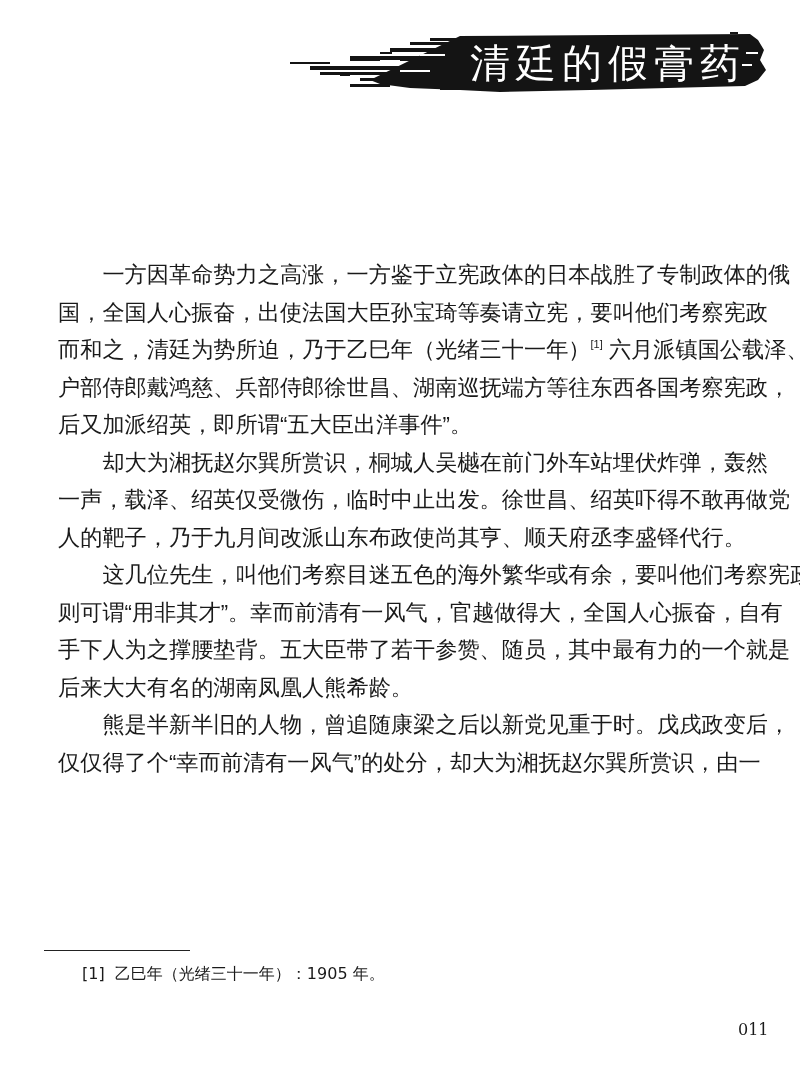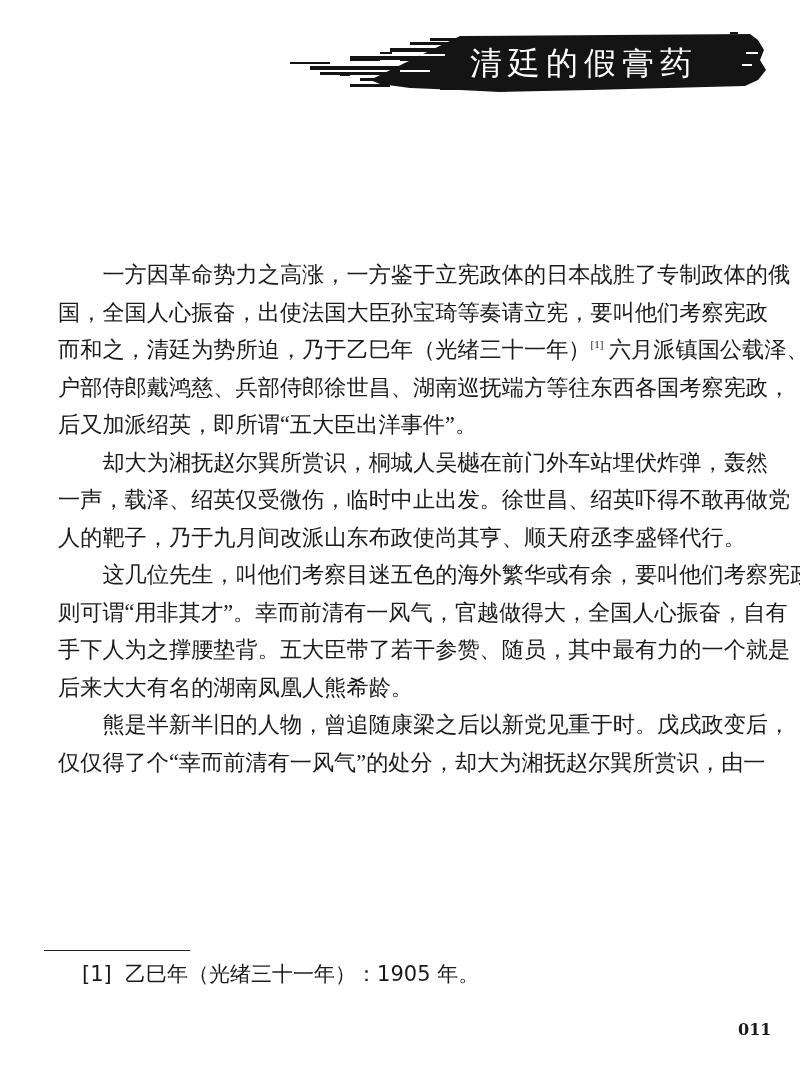--- a/index.html
+++ b/index.html
@@ -8,43 +8,43 @@
     font-family: "DejaVu Sans", "Liberation Sans", sans-serif;
     color: #1a1a1a;
   }
   .banner {
     position: absolute; left: 290px; top: 30px; width: 480px; height: 64px;
   }
   .banner svg { position: absolute; left: 0; top: 0; }
   .banner-title {
     position: absolute; left: 180px; top: 8px; width: 280px; height: 50px;
     color: #ffffff; font-family: "DejaVu Serif", serif;
-    font-size: 32px; letter-spacing: 6px; line-height: 50px;
+    font-size: 40px; letter-spacing: 6px; line-height: 50px;
     white-space: nowrap;
   }
   .body-text {
     position: absolute; left: 58px; top: 256px; width: 714px;
     font-size: 22.2px; line-height: 37.5px;
-    font-family: Liberation Serif, serif;
+    font-family: Liberation Sans, sans-serif;
   }
   .para { margin: 0; text-indent: 2em; text-align: justify; }
   .line { display: block; white-space: nowrap; }
   sup.ref { font-size: 11px; vertical-align: 9px; line-height: 0; }
   .footnote-rule {
     position: absolute; left: 44px; top: 950px; width: 146px; height: 0;
     border-top: 1.5px solid #222;
   }
   .footnote {
     position: absolute; left: 82px; top: 962px;
-    font-size: 21px; line-height: 24px; white-space: nowrap;
+    font-size: 16px; line-height: 24px; white-space: nowrap;
     font-family: "DejaVu Sans", sans-serif;
   }
   .page-number {
     position: absolute; left: 738px; top: 1020px;
-    font-family: "DejaVu Serif", serif; font-size: 16px; font-weight: bold;
+    font-family: "DejaVu Serif", serif; font-size: 16px; font-weight: normal;
   }
 </style>
 </head>
 <body>
 
 <div class="banner">
   <svg width="480" height="64" viewBox="0 0 480 64">
     <g fill="#141414">
       <path d="M170 6 L460 4 L468 10 L474 20 L470 30 L476 40 L468 50 L455 56 L300 60 L210 62 L170 60 L120 58 L90 54 L80 50 Z"></path>
       <rect x="60" y="26" width="120" height="5"></rect>

